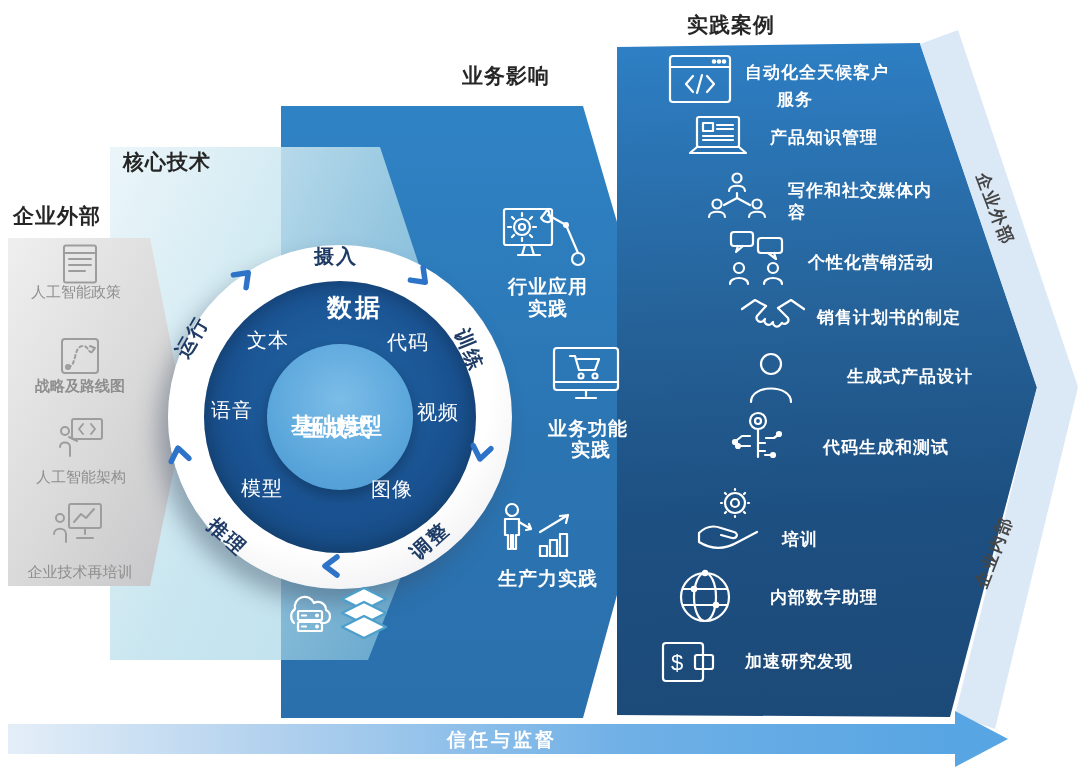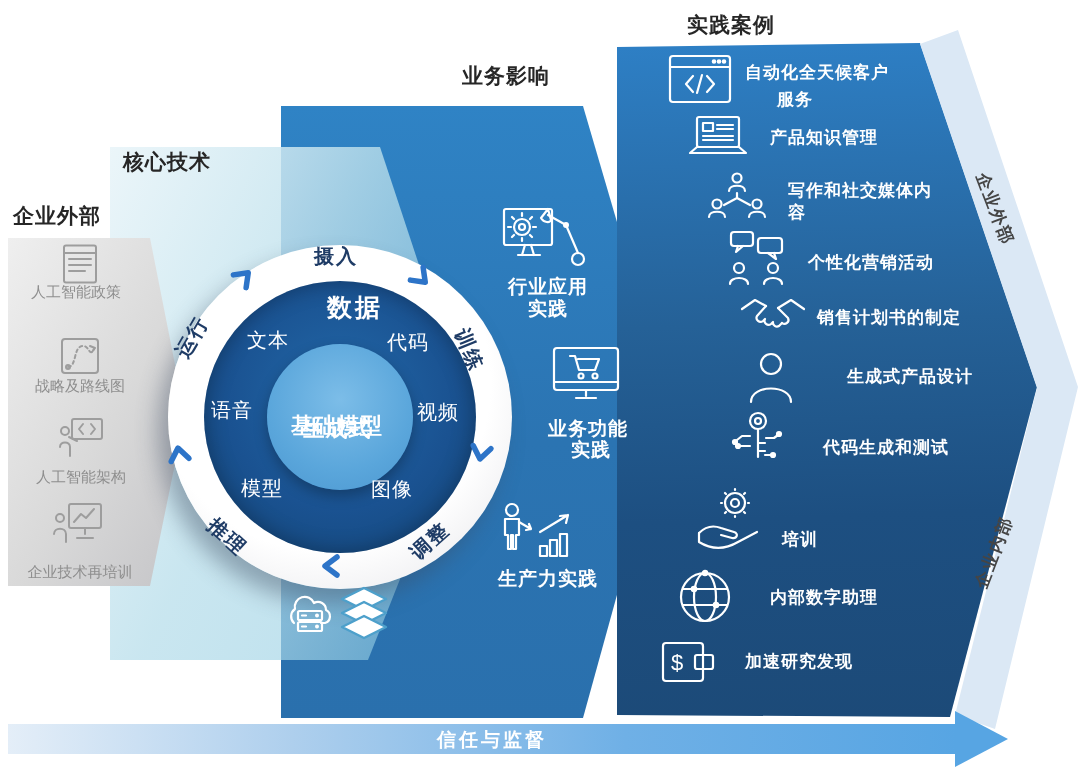--- a/index.html
+++ b/index.html
@@ -44,21 +44,21 @@
   .left-item-label{position:absolute;transform:translate(-50%,-50%);color:#8e8e8e;font-size:15px;white-space:nowrap;}
   .mid-text{position:absolute;transform:translate(-50%,-50%);color:#fff;font-size:19px;font-weight:600;letter-spacing:1px;white-space:nowrap;font-family:Liberation Mono, monospace;}
   .right-text{position:absolute;transform:translateY(-50%);color:#fff;font-size:17px;font-weight:bold;letter-spacing:1px;white-space:nowrap;}
   .band-label{position:absolute;transform-origin:center;color:#454545;font-weight:bold;font-size:17px;letter-spacing:2px;white-space:nowrap;}
 
   
   .trust-body{left:8px;top:724px;width:949px;height:30px;
     background:linear-gradient(90deg,#e4eef8 0%,#aecfed 30%,#6fb0e6 65%,#57a5e3 100%);}
   .trust-head{left:955px;top:711px;width:53px;height:56px;background:#57a5e3;
     clip-path:polygon(0 0,100% 50%,0 100%);}
-  .trust-label{position:absolute;transform:translate(-50%,-50%);color:#fff;font-weight:bold;font-size:19px;letter-spacing:3px;}
+  .trust-label{position:absolute;transform:translate(-50%,-50%);color:#fff;font-weight:bold;font-size:19px;letter-spacing:3px;margin-left:10px;}
 
   
   .icon{position:absolute;transform:translate(-50%,-50%);line-height:0;}
   .icon svg{fill:none;stroke:#fff;stroke-width:2.2;stroke-linecap:round;stroke-linejoin:round;}
   .icon.gray svg{stroke:#9d9d9d;stroke-width:2;}
 </style>
 </head>
 <body>
 
 <div class="canvas">
@@ -86,21 +86,21 @@
   <div class="left-item-label" style="left:76px;top:292px;">人工智能政策</div>
 
   <span class="icon gray" style="left:80px;top:356px;">
     <svg width="46" height="40" viewBox="0 0 46 40">
         <rect x="5" y="3" width="36" height="34" rx="3"></rect>
         <path d="M11 31 C 20 31, 16 10, 26 10 C 33 10, 32 22, 37 13" stroke-dasharray="3 3"></path>
         <circle cx="11" cy="31" r="2"></circle>
         <path d="M33 10 l5 2 -3 4"></path>
       </svg>
   </span>
-  <div class="left-item-label" style="left:80px;top:386px;">战略及路线图</div>
+  <div class="left-item-label" style="left:80px;top:386px;font-weight:bold;">战略及路线图</div>
 
   <span class="icon gray" style="left:81px;top:438px;">
     <svg width="50" height="42" viewBox="0 0 50 42">
         <rect x="16" y="2" width="30" height="20" rx="2"></rect>
         <path d="M27 7 l-4 5 4 5 M35 7 l4 5 -4 5"></path>
         <circle cx="9" cy="14" r="4"></circle>
         <path d="M4 30 c0-6 10-6 10 0 l0 9"></path>
         <path d="M13 20 l8 4"></path>
       </svg>
   </span>

